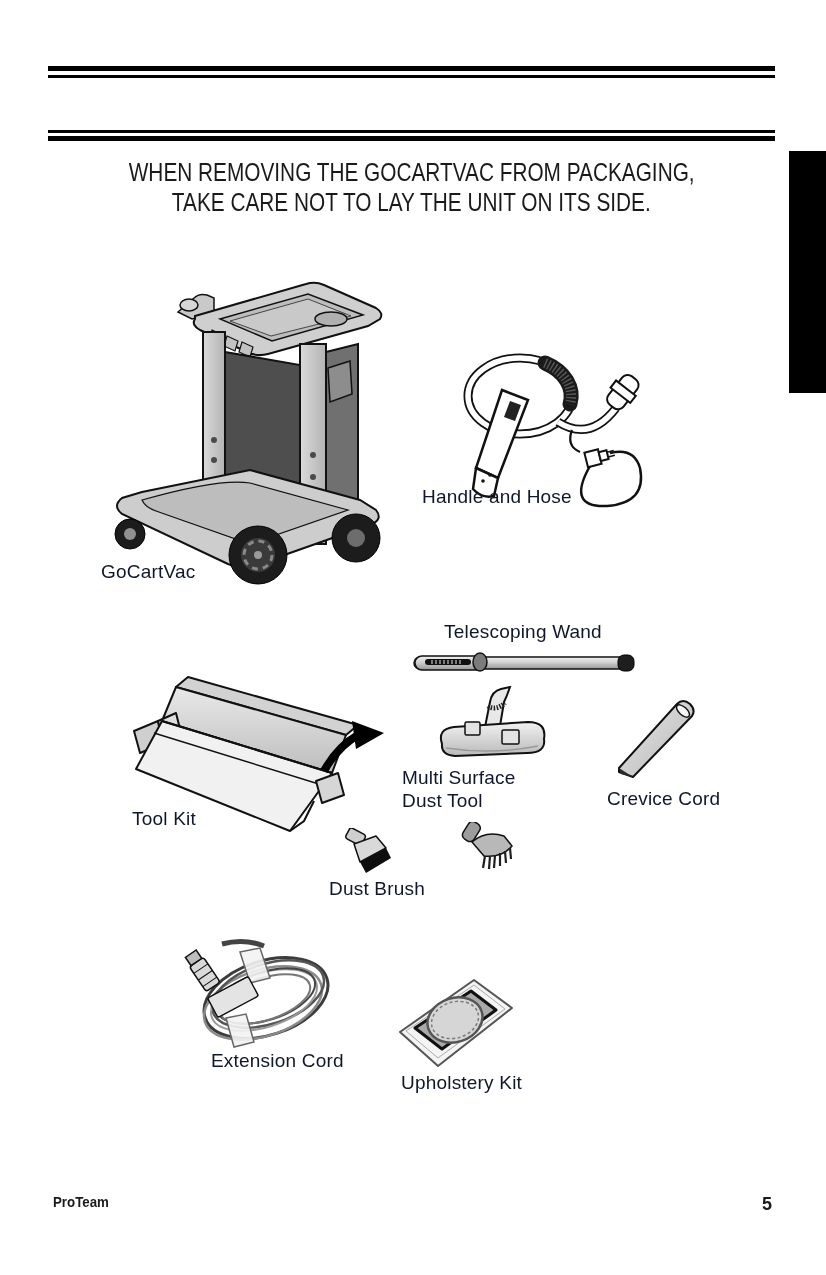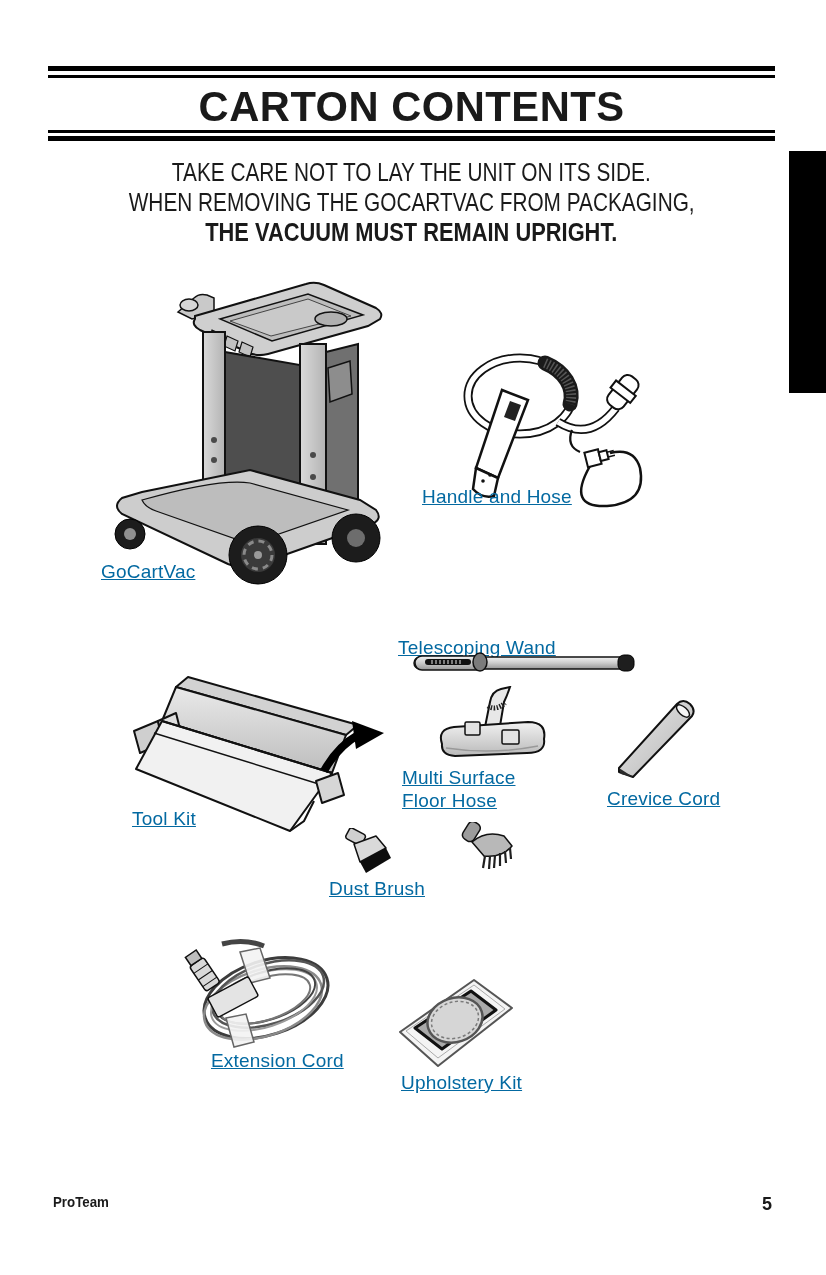--- a/index.html
+++ b/index.html
@@ -9,45 +9,41 @@
   .rule.thick{height:5px;}
   .rule.thin{height:2.5px;}
   .title-wrap{position:absolute;left:48px;top:82px;width:727px;text-align:center;}
   .title-text{display:inline-block;font-size:43px;font-weight:bold;letter-spacing:.5px;
               transform:scaleX(.97);transform-origin:center;white-space:nowrap;}
   .warning{position:absolute;left:48px;top:159px;width:727px;text-align:center;line-height:27px;}
   .cond{display:inline-block;font-size:26px;transform:scaleX(.8);transform-origin:center;white-space:nowrap;}
   .wbold .cond{font-weight:bold;transform:scaleX(.84);}
   .side-tab{position:absolute;left:789px;top:151px;width:37px;height:242px;background:#000;}
   .illus{position:absolute;}
-  .label{position:absolute;font-size:19px;letter-spacing:.2px;white-space:nowrap;color:#0369a1;text-decoration:underline;}
+  .label{position:absolute;font-size:19px;letter-spacing:.2px;white-space:nowrap;color:#0f172a;}
   .label.centered{white-space:normal;line-height:23px;}
   .footer-brand{position:absolute;left:53px;top:1194px;font-size:14px;font-weight:bold;}
   .footer-brand span{display:inline-block;transform:scaleX(.95);transform-origin:0 50%;}
   .footer-page{position:absolute;right:54px;top:1194px;font-size:18px;font-weight:bold;}
 </style>
 </head>
 <body>
 
 <div class="page">
 
   <div class="rule thick" style="top:66px"></div>
   <div class="rule thin" style="top:75px"></div>
-  <div class="title-wrap">
-    <span class="title-text">CARTON CONTENTS</span>
-  </div>
   <div class="rule thin" style="top:130px"></div>
   <div class="rule thick" style="top:136px"></div>
 
   <div class="side-tab"></div>
 
   <div class="warning">
+    <div><span class="cond">WHEN REMOVING THE GOCARTVAC FROM PACKAGING,</span></div>
     <div><span class="cond">TAKE CARE NOT TO LAY THE UNIT ON ITS SIDE.</span></div>
-    <div><span class="cond">WHEN REMOVING THE GOCARTVAC FROM PACKAGING,</span></div>
-    <div class="wbold"><span class="cond">THE VACUUM MUST REMAIN UPRIGHT.</span></div>
   </div>
 
   <svg class="illus" style="left:100px;top:272px;width:300px;height:315px" viewBox="0 0 300 315">
     <defs>
       <linearGradient id="gcart" x1="0" y1="0" x2="1" y2="0">
         <stop offset="0" stop-color="#dadada"></stop>
           <stop offset="1" stop-color="#b3b3b3"></stop>
       </linearGradient>
     </defs>
 
@@ -112,21 +108,21 @@
     <path d="M140,118 Q116,160 157,158 Q197,155 190,120 Q184,99 160,105" fill="none" stroke="#111" stroke-width="2.5"></path>
     <g transform="rotate(-14 146 110)">
       <rect x="136" y="102" width="14" height="15" fill="#fff" stroke="#111" stroke-width="2"></rect>
       <rect x="150" y="105" width="8" height="9" fill="#fff" stroke="#111" stroke-width="2"></rect>
       <line x1="158" y1="107" x2="165" y2="107" stroke="#111" stroke-width="1.5"></line>
       <line x1="158" y1="112" x2="165" y2="112" stroke="#111" stroke-width="1.5"></line>
     </g>
   </svg>
   <div class="label" style="left:422px;top:486px">Handle and Hose</div>
 
-  <div class="label" style="left:398px;top:637px;width:250px;">Telescoping Wand</div>
+  <div class="label" style="left:398px;top:621px;width:250px;text-align:center">Telescoping Wand</div>
   <svg class="illus" style="left:412px;top:650px;width:225px;height:26px" viewBox="0 0 225 26">
     <defs>
       <linearGradient id="gwand" x1="0" y1="0" x2="0" y2="1">
         <stop offset="0" stop-color="#f2f2f2"></stop>
           <stop offset=".5" stop-color="#cbcbcb"></stop>
           <stop offset="1" stop-color="#969696"></stop>
       </linearGradient>
     </defs>
     <rect x="2" y="7" width="212" height="12" rx="6" fill="url(#gwand)" stroke="#111" stroke-width="1.5"></rect>
     <rect x="3" y="6" width="70" height="14" rx="7" fill="url(#gwand)" stroke="#111" stroke-width="1.5"></rect>
@@ -185,21 +181,21 @@
     <path d="M56,20 Q64,25 73,17" fill="none" stroke="#222" stroke-width="5" stroke-dasharray="1.5 1.5"></path>
 
     <path d="M10,58 Q5,43 22,41 L96,36 Q115,36 112,53 Q114,67 95,67 L23,70 Q9,69 10,58 Z" fill="url(#gfloor)" stroke="#111" stroke-width="2"></path>
     <path d="M14,62 Q60,69 106,60" fill="none" stroke="#999" stroke-width="1.5"></path>
 
     <rect x="33" y="36" width="15" height="13" rx="1.5" fill="#e3e3e3" stroke="#111" stroke-width="1.5"></rect>
     <rect x="70" y="44" width="17" height="14" rx="1.5" fill="#e3e3e3" stroke="#111" stroke-width="1.5"></rect>
   </svg>
   <div class="label centered" style="left:402px;top:766px;width:180px">
     <div>Multi Surface</div>
-    <div>Floor Hose</div>
+    <div>Dust Tool</div>
   </div>
 
   <svg class="illus" style="left:613px;top:698px;width:100px;height:85px" viewBox="0 0 100 85">
     <defs>
       <linearGradient id="gcrev" x1="0" y1="0" x2="1" y2="1">
         <stop offset="0" stop-color="#e9e9e9"></stop>
           <stop offset="1" stop-color="#b5b5b5"></stop>
       </linearGradient>
     </defs>
     <path d="M6,70 L64,6 Q70,0 77,6 Q83,12 79,18 L20,79 6,74 Z" fill="url(#gcrev)" stroke="#111" stroke-width="2" stroke-linejoin="round"></path>

